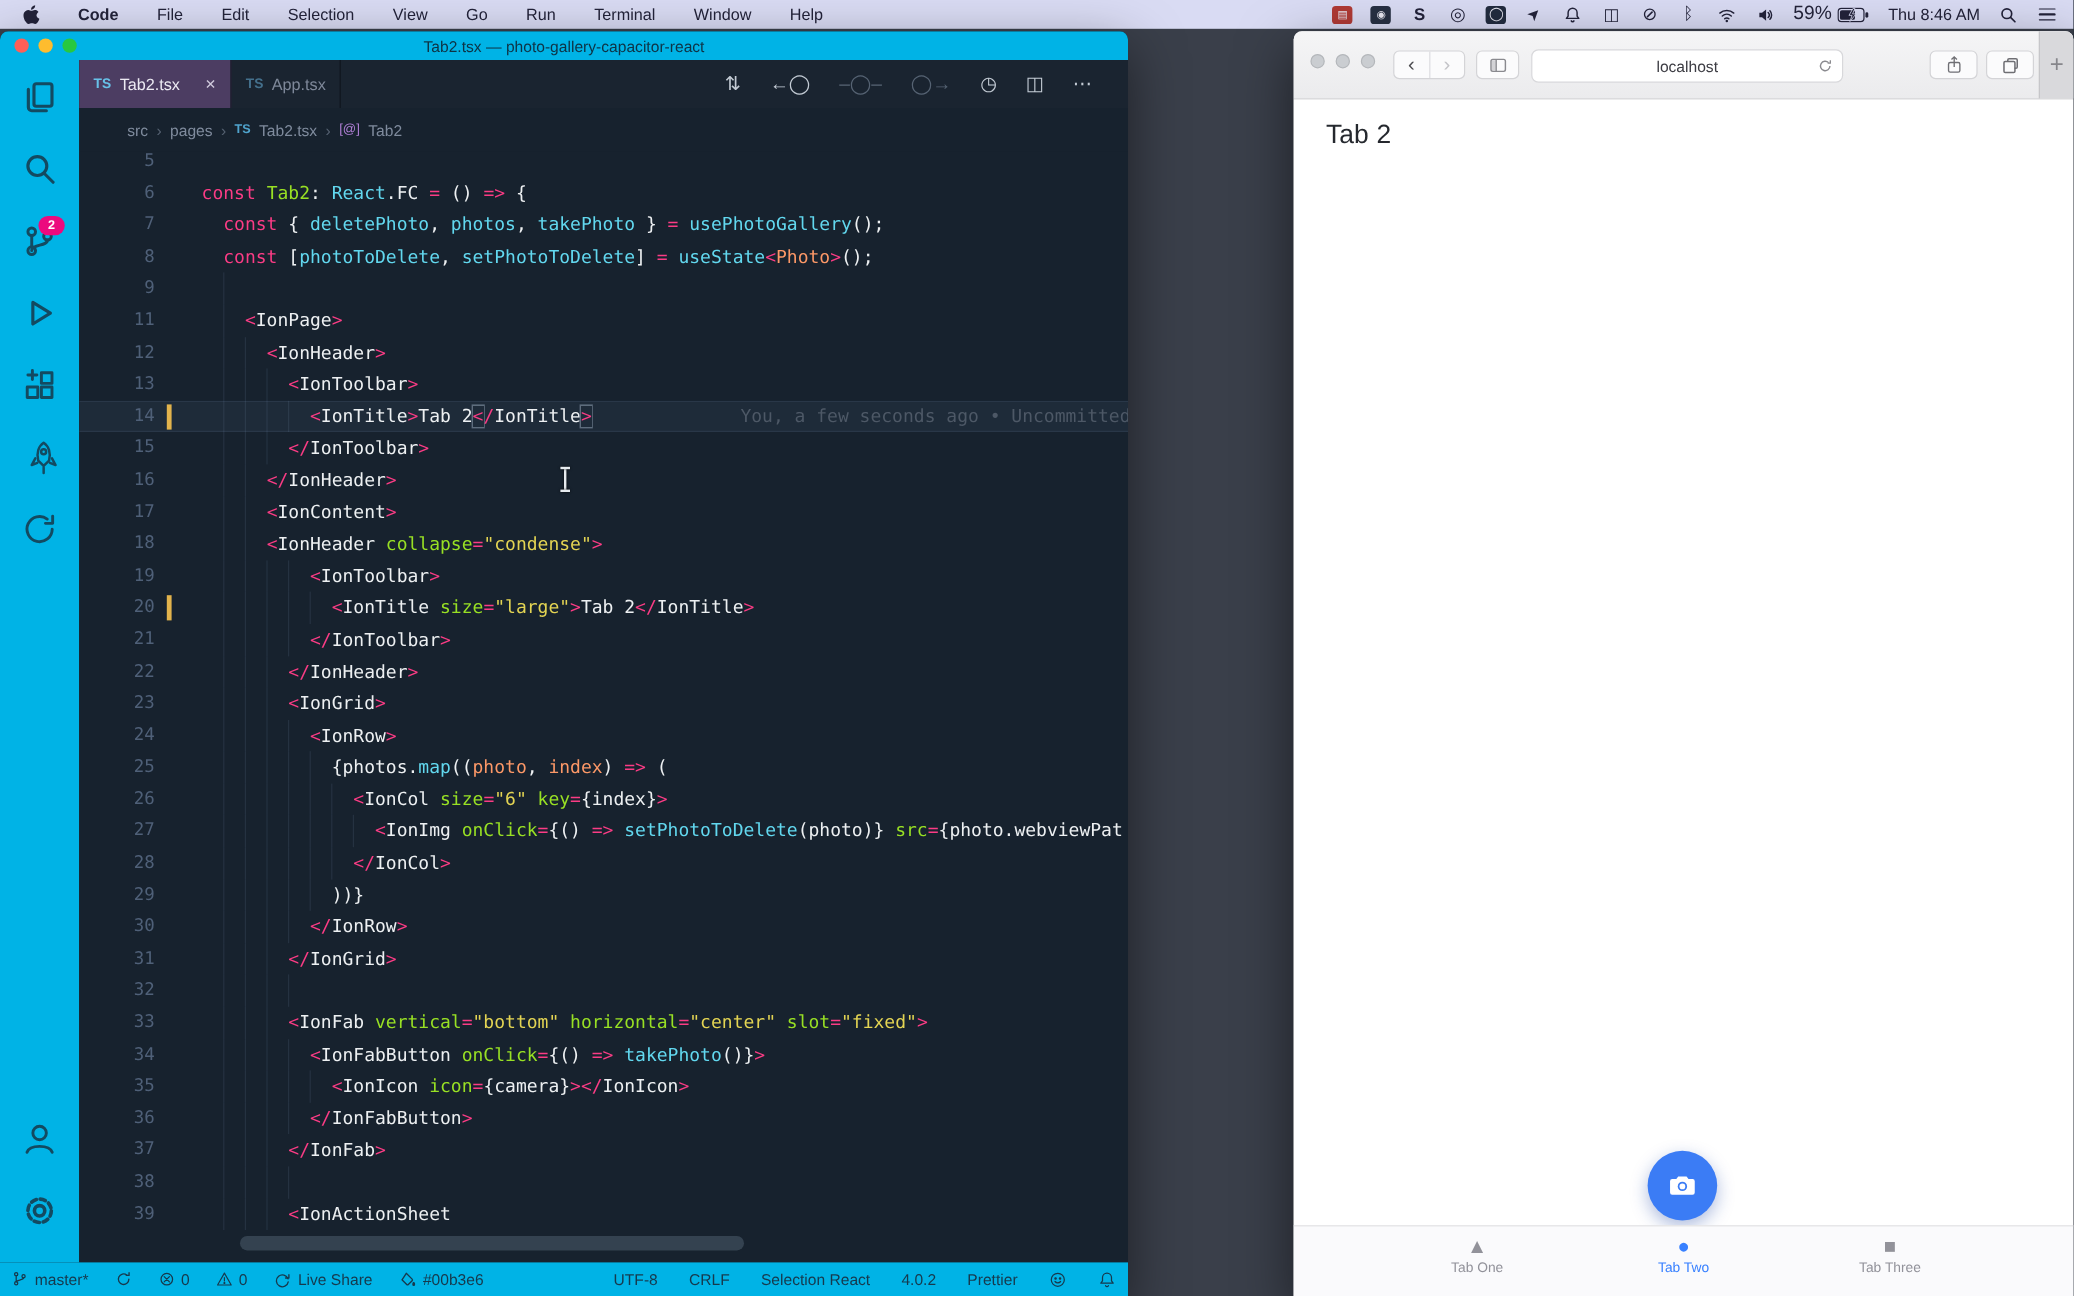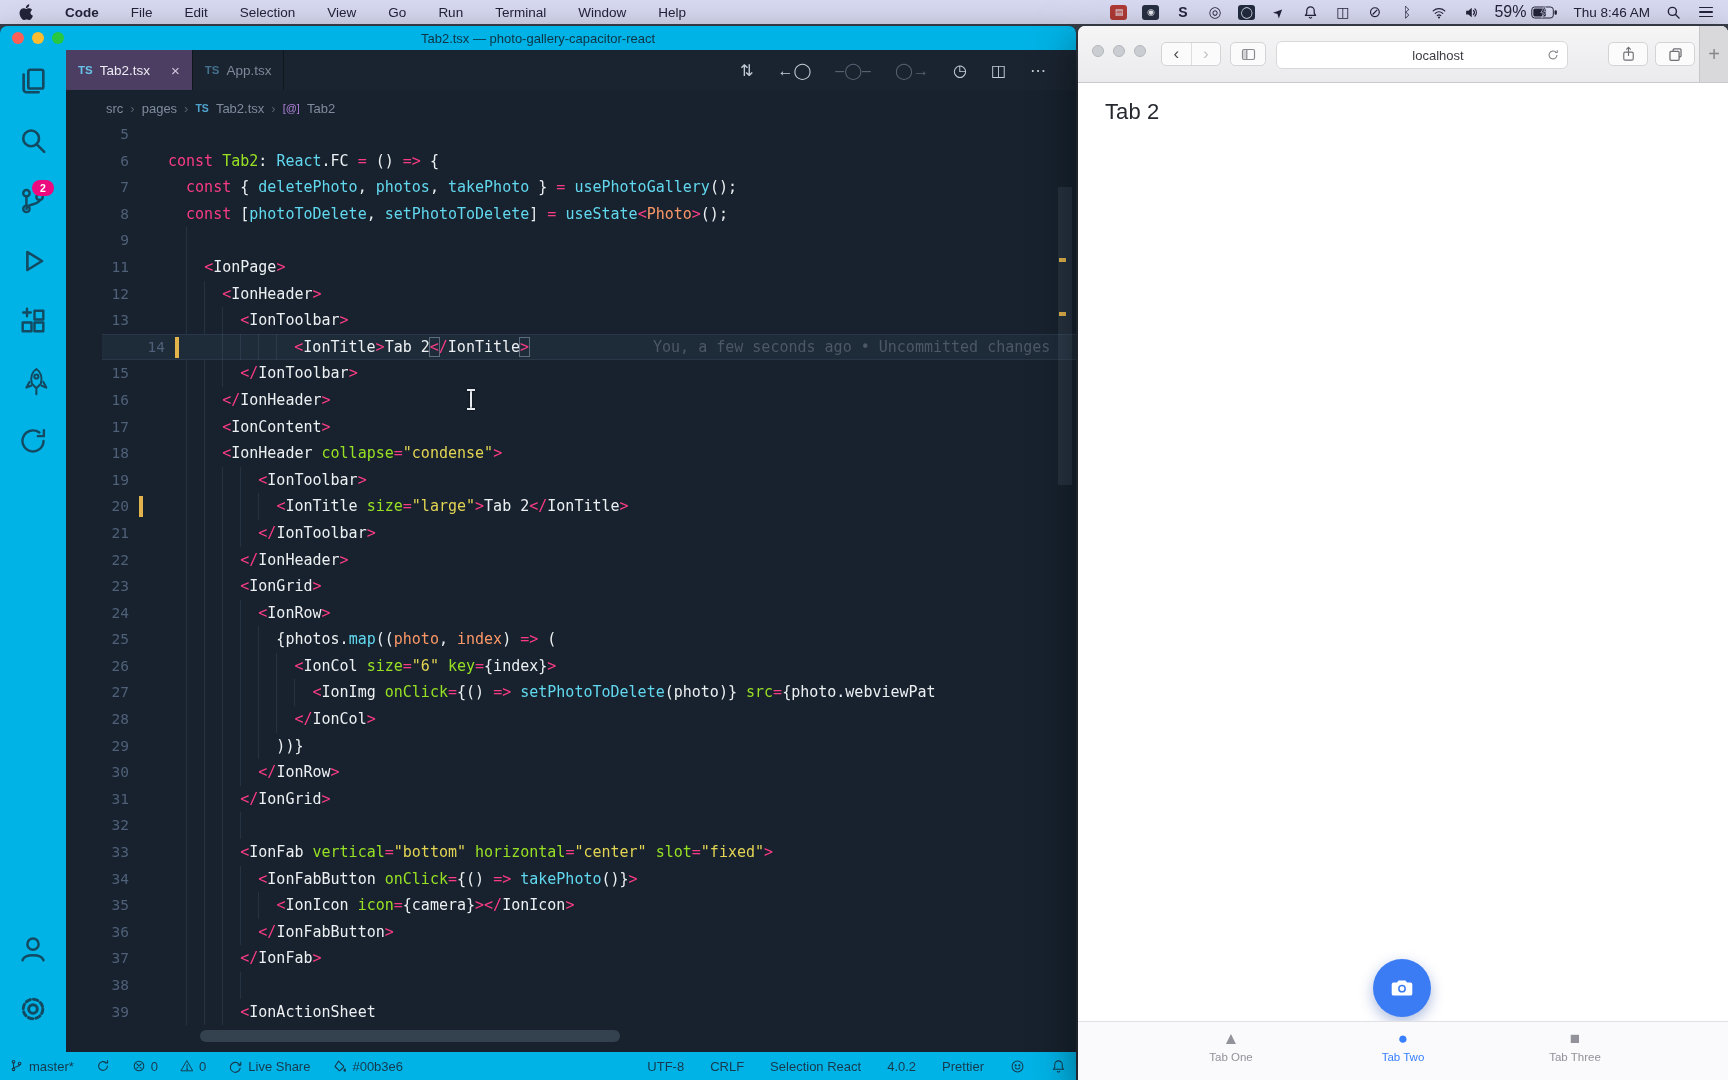--- a/index.html
+++ b/index.html
@@ -17,21 +17,21 @@
   .mb-right .ic{display:flex;align-items:center;justify-content:center;width:17px;height:17px;color:#23233a;}
   .mb-chip{display:flex;align-items:center;justify-content:center;width:17px;height:15px;border-radius:3px;
            color:#e8e8f2;font-size:9px;line-height:1;}
   .mb-batt{display:flex;align-items:center;gap:5px;font-size:16px;}
   .mb-clock{font-size:13.5px;white-space:nowrap;}
   .mb-bars{display:flex;flex-direction:column;gap:3px;}
   .mb-bars i{display:block;width:14px;height:1.6px;background:#23233a;border-radius:1px;}
   
   .win{position:absolute;border-radius:7px 7px 0 0;overflow:hidden;box-shadow:0 16px 45px rgba(0,0,0,.5);}
   
-  .vscode{left:0;top:26px;width:1076px;height:1054px;background:#17222e;}
+  .vscode{left:0;top:26px;width:940px;height:1054px;background:#17222e;}
   .vsc-title{position:absolute;left:0;top:0;right:0;height:24px;background:#00b3e6;display:flex;
              align-items:center;justify-content:center;color:#0e3345;font-size:13px;}
   .lights{position:absolute;left:12px;top:6px;display:flex;gap:8px;}
   .light{width:12px;height:12px;border-radius:50%;}
   .activity{position:absolute;left:0;top:24px;width:66px;bottom:28px;background:#00b3e6;
             display:flex;flex-direction:column;align-items:center;padding-top:14px;box-sizing:border-box;}
   .act-ic{position:relative;width:34px;height:34px;margin-bottom:26px;color:#134a61;display:flex;
           align-items:center;justify-content:center;}
   .act-bottom{margin-top:auto;display:flex;flex-direction:column;align-items:center;}
   .act-badge{position:absolute;right:-4px;top:-4px;min-width:16px;height:16px;border-radius:9px;background:#ec0a7e;
@@ -54,21 +54,21 @@
   .crumbs .sym{color:#b180d7;font-size:11px;}
   
   .code{position:absolute;left:66px;top:100px;right:0;bottom:28px;overflow:hidden;background:#17222e;
         font-family:"DejaVu Sans Mono",monospace;font-size:15px;}
   .codelines{position:absolute;left:0;top:-5px;right:0;}
   .cline{position:relative;height:26.6px;line-height:26.6px;white-space:pre;}
   .cline .num{position:absolute;left:0;top:0;width:63px;text-align:right;color:#4f6078;font-size:14.5px;}
   .cline .modbar{position:absolute;left:73px;top:3px;width:4px;height:21px;background:#e2b34c;}
   .cline .guide{position:absolute;top:0;bottom:0;width:1px;background:rgba(110,135,165,.16);}
   .cline .txt{position:absolute;left:102px;top:0;}
-  .cline.cur{background:rgba(120,148,185,.08);box-shadow:inset 0 1px rgba(120,148,185,.12),inset 0 -1px rgba(120,148,185,.12);margin-left:36px;}
+  .cline.cur{background:rgba(120,148,185,.08);box-shadow:inset 0 1px rgba(120,148,185,.12),inset 0 -1px rgba(120,148,185,.12);}
   .tk-p{color:#fb3c85;} .tk-w{color:#edf0f2;} .tk-g{color:#98e024;} .tk-y{color:#e3d453;}
   .tk-c{color:#62d8ef;} .tk-o{color:#fc9867;}
   .tk-pb{color:#fb3c85;box-shadow:0 0 0 1px #5e6d7d;}
   .blame{position:absolute;left:551px;top:0;color:#4d5866;}
   .vthumb{position:absolute;left:992px;top:61px;width:14px;height:298px;background:rgba(130,150,170,.15);}
   .vmark{position:absolute;left:993px;width:7px;height:4px;background:#e2b34c;}
   .hscroll{position:absolute;left:134px;top:904px;width:420px;height:12px;border-radius:6px;background:rgba(130,150,170,.28);}
   .ibeam{position:absolute;left:404px;top:264px;width:2px;height:19px;background:#e6ebef;box-shadow:0 0 2px rgba(0,0,0,.8);}
   .ibeam:before,.ibeam:after{content:"";position:absolute;left:-3px;width:8px;height:2px;background:#e6ebef;box-shadow:0 0 2px rgba(0,0,0,.8);}
   .ibeam:before{top:-1px;} .ibeam:after{bottom:-1px;}
@@ -84,21 +84,21 @@
   .sf-lights{position:absolute;left:14px;top:19px;display:flex;gap:9px;}
   .sf-light{width:12px;height:12px;border-radius:50%;background:#cacdd1;border:0.5px solid #b4b7bb;box-sizing:border-box;}
   .sf-btn{position:absolute;top:16px;height:24px;background:#fbfbfc;border:1px solid #d4d4d7;border-radius:5px;
           display:flex;align-items:center;justify-content:center;color:#6f6f74;box-sizing:border-box;}
   .sf-navgroup{left:83px;width:60px;}
   .sf-navgroup .half{flex:1;display:flex;align-items:center;justify-content:center;font-size:17px;height:100%;}
   .sf-navgroup .half.back{color:#4c4c50;border-right:1px solid #dddde0;}
   .sf-navgroup .half.fwd{color:#c4c4c8;}
   .sf-sidebtn{left:152px;width:36px;color:#8a8a8f;}
   .sf-url{position:absolute;left:198px;top:15px;width:258px;height:26px;background:#fff;border:1px solid #d8d8db;
-          border-radius:6px;display:flex;align-items:center;justify-content:center;font-size:13px;color:#3c3c43;padding-left:32px;}
+          border-radius:6px;display:flex;align-items:center;justify-content:center;font-size:13px;color:#3c3c43;}
   .sf-url .reload{position:absolute;right:7px;color:#8a8a8f;}
   .sf-share{left:530px;width:40px;}
   .sf-tabsbtn{left:577px;width:40px;}
   .sf-plusstrip{position:absolute;right:0;top:0;width:28px;height:56px;background:#d9d9dc;border-left:1px solid #c6c6c9;
                 display:flex;align-items:center;justify-content:center;color:#86868b;font-size:20px;}
   .sf-content{position:absolute;left:0;top:57px;right:0;bottom:0;background:#fff;}
   .ion-title{margin:16px 0 0 27px;font-size:22px;font-weight:500;color:#25282e;letter-spacing:.1px;}
   .fab{position:absolute;left:295px;top:876px;width:58px;height:58px;border-radius:50%;background:#3b7cf5;
        display:flex;align-items:center;justify-content:center;box-shadow:0 5px 14px rgba(20,60,160,.35);}
   .iontabs{position:absolute;left:0;right:0;bottom:0;height:58px;background:#fafafc;border-top:1px solid #e1e1e4;

